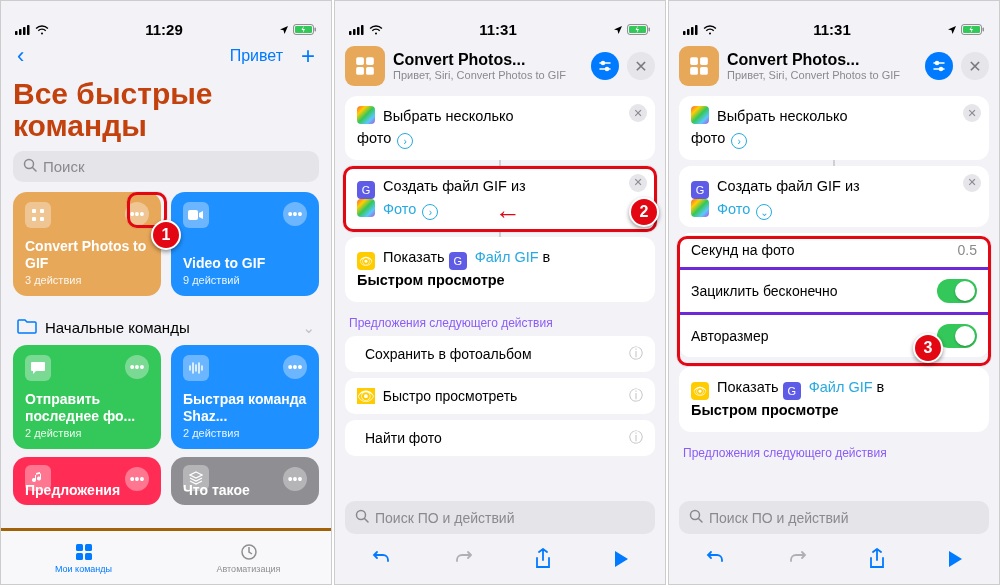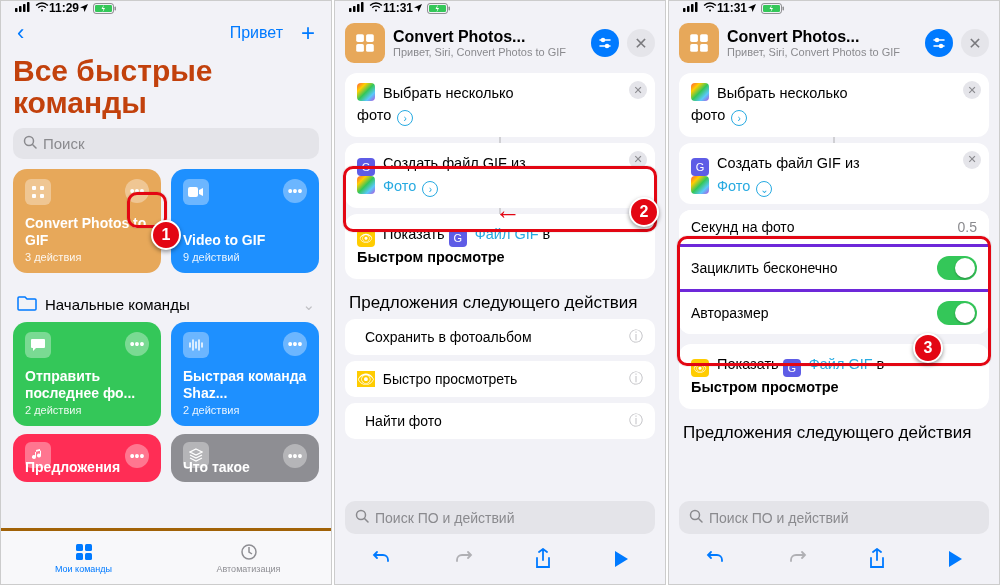--- a/index.html
+++ b/index.html
@@ -1,21 +1,21 @@
 <!DOCTYPE html>
 <html><head>
 <meta charset="utf-8">
 <style>
   * { box-sizing: border-box; margin: 0; padding: 0; font-family: -apple-system, "Helvetica Neue", Arial, sans-serif; }
   body { background: #f0f0f0; display: flex; justify-content: center; align-items: flex-start; }
   .frame { width: 1000px; height: 585px; background: #fff; display: flex; position: relative; }
   .phone { flex: 1; border: 1px solid #ccc; background: #f2f2f7; display: flex; flex-direction: column; overflow: hidden; position: relative; }
   .phone + .phone { margin-left: 2px; }
 
-  .status-bar { display: flex; align-items: center; padding: 0 14px 2px; font-size: 12px; font-weight: 600; color: #000; }
+  .status-bar { display: flex; justify-content: space-between; align-items: center; padding: 20px 14px 2px; font-size: 15px; font-weight: 600; color: #000; }
   .status-left, .status-right { display: flex; align-items: center; gap: 4px; }
   .status-right svg { display: block; }
 
   
   .nav1 { display: flex; justify-content: space-between; align-items: center; padding: 4px 16px; height: 32px; }
   .nav1 .back { color: #007aff; font-size: 22px; font-weight: 300; }
   .nav1 .right { display: flex; align-items: center; gap: 18px; color: #007aff; }
   .nav1 .select { font-size: 16px; }
   .nav1 .plus { font-size: 24px; font-weight: 300; line-height: 1; }
 
@@ -57,21 +57,21 @@
   .action-card { background: #fff; border-radius: 12px; padding: 10px 12px; margin-bottom: 6px; font-size: 14.5px; color: #000; position: relative; line-height: 1.5; }
   .action-card .mini-icon { display:inline-flex; width:18px; height:18px; border-radius:4px; vertical-align:-3px; margin-right:4px; align-items:center; justify-content:center; font-size:11px; }
   .mini-icon.photos { background: linear-gradient(135deg,#ff5e3a,#ffcd02,#34c759,#5ac8fa,#af52de); }
   .mini-icon.purple { background: #5e5ce6; color:#fff; }
   .mini-icon.yellow { background: #ffcc00; color:#fff; }
   .action-card .var { color: #27aae1; }
   .action-card .chev-circle { display:inline-flex; width:16px; height:16px; border:1.5px solid #27aae1; border-radius:50%; align-items:center; justify-content:center; color:#27aae1; font-size:10px; vertical-align:-2px; margin-left:2px; }
   .action-card .del { position:absolute; top:8px; right:8px; width:18px; height:18px; border-radius:50%; background:#e5e5ea; color:#8a8a8e; display:flex; align-items:center; justify-content:center; font-size:11px; }
   .connector { width:2px; height:6px; background:#d0d0d4; margin:-6px auto 0; }
 
-  .sugg-head { font-size: 17px; color: #000000; padding: 8px 4px 6px; }
+  .sugg-head { font-size: 12px; color: #8b5cf6; padding: 8px 4px 6px; }
   .sugg { background:#fff; border-radius:10px; padding:9px 12px; margin-bottom:6px; font-size:14px; display:flex; align-items:center; gap:8px; position:relative; }
   .sugg .info { margin-left:auto; color:#c0c0c4; }
 
   .ed-search { margin: 6px 10px; background: #e4e4e9; border-radius: 10px; display: flex; align-items: center; padding: 8px 10px; color: #8a8a8e; font-size: 14px; }
   .ed-toolbar { display:flex; align-items:center; justify-content:space-around; padding:8px 6px 10px; color:#007aff; }
   .ed-toolbar .dim { color:#b0b0b4; }
 
   .param-row { display:flex; align-items:center; justify-content:space-between; padding:9px 12px; background:#fff; font-size:14px; border-top:3px solid #6d28d9; }
   .param-row:first-of-type { border-top:none; }
   .param-group { background:#fff; border-radius:12px; overflow:hidden; margin-bottom:10px; }

